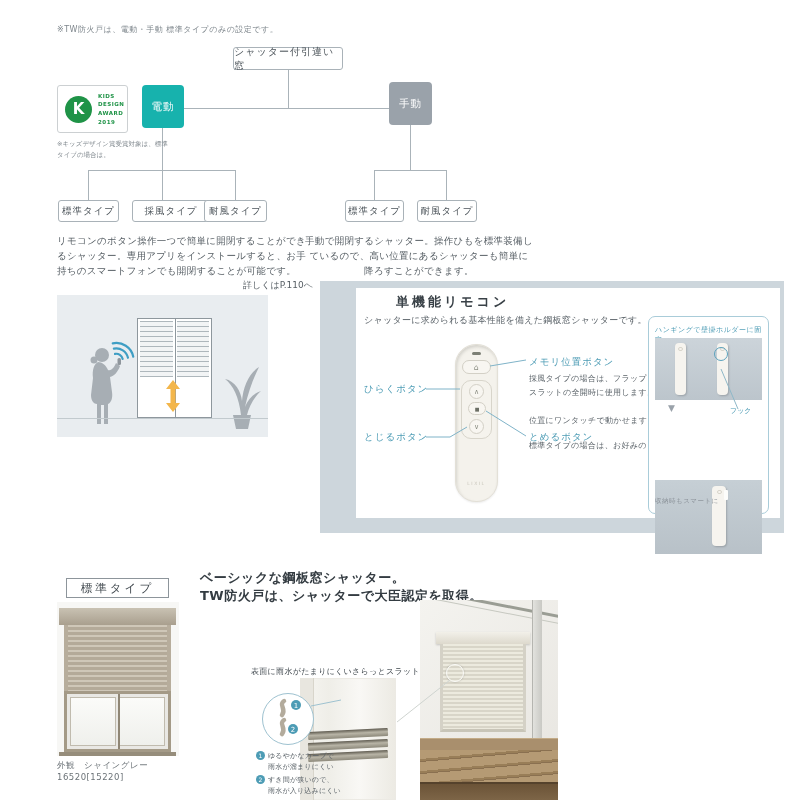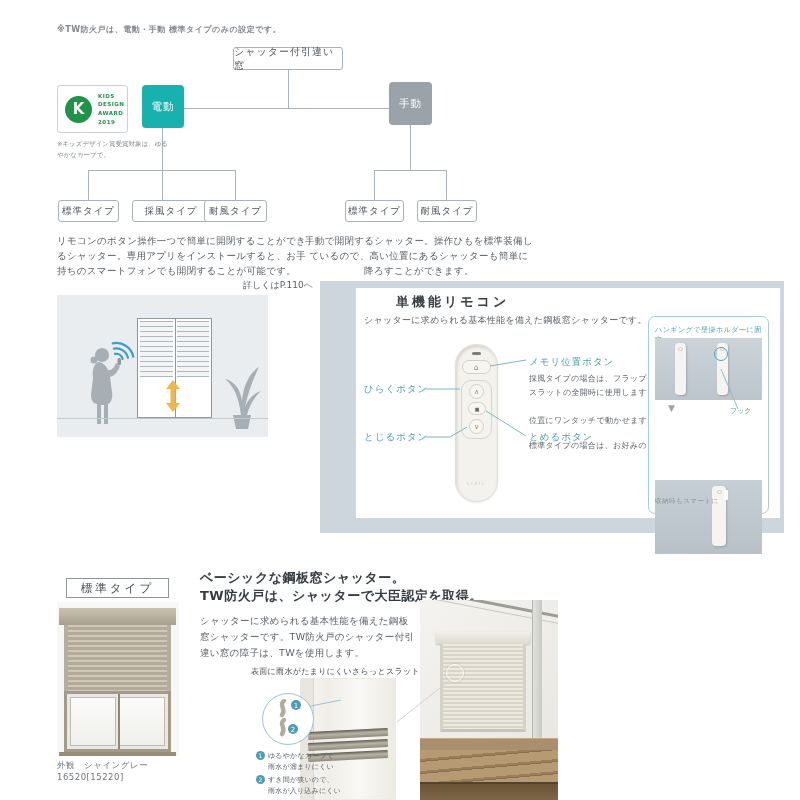--- a/index.html
+++ b/index.html
@@ -5,21 +5,21 @@
   * { margin:0; padding:0; box-sizing:border-box; }
   html,body { background:#fff; }
   #canvas {
     position:relative; width:800px; height:800px; background:#fff;
     font-family:"DejaVu Sans","Liberation Sans",sans-serif; color:#3a4248; overflow:hidden;
   }
   .abs { position:absolute; }
 
   
   .page-title { font-size:15px; font-weight:bold; letter-spacing:1.5px; color:#2f373d; }
-  .page-note  { font-size:8px; color:#7f878d; letter-spacing:.5px;font-weight:bold; }
+  .page-note  { font-size:8px; color:#7f878d; letter-spacing:.5px; }
 
   
   .fc-line { background:#aab3b9; }
   .fc-box  { border:1px solid #a9b2b8; border-radius:3px; background:#fff; color:#4c545a;
              font-size:9.5px; display:flex; align-items:center; justify-content:center; letter-spacing:1px; }
   .fc-node { border-radius:4px; color:#fff; font-size:10.5px; display:flex; align-items:center;
              justify-content:center; letter-spacing:1px; }
 
   
   .award-card { width:71px; height:48px; border:1px solid #ccd0d2; border-radius:3px; background:#fff;
@@ -151,21 +151,21 @@
     <div class="award-logo">
       <span>K</span>
     </div>
     <div class="award-text">
       <div>KIDS</div>
       <div>DESIGN</div>
       <div>AWARD</div>
       <div>2019</div>
     </div>
   </div>
-  <div class="abs award-note" style="left:57px; top:139px; width:112px;">※キッズデザイン賞受賞対象は、ゆるやかなカーブで。</div>
+  <div class="abs award-note" style="left:57px; top:139px; width:112px;">※キッズデザイン賞受賞対象は、標準タイプの場合は。</div>
 
   <div class="abs para" style="left:57px; top:233px; width:256px;">リモコンのボタン操作一つで簡単に開閉することができるシャッター。専用アプリをインストールすると、お手持ちのスマートフォンでも開閉することが可能です。</div>
   <div class="abs more-link" style="left:57px; top:279px; width:256px;">詳しくはP.110へ</div>
   <div class="abs para" style="left:305px; top:233px; width:228px;text-align:center;">手動で開閉するシャッター。操作ひもを標準装備しているので、高い位置にあるシャッターも簡単に降ろすことができます。</div>
 
   <div class="abs illust" style="left:57px; top:295px; width:211px; height:142px;">
     <div class="illust-window">
       <div class="pane" style="left:0;">
           <div class="illust-slats"></div>
         </div>
@@ -261,21 +261,20 @@
       <path d="M106 108 L140 108"></path>
       <path d="M106 156 L130 156 L147 146"></path>
       <path d="M166 130 L206 155"></path>
       <path d="M401 88 L418 128" stroke="#8fb8c8"></path>
     </g>
   </svg>
 
   <div class="abs badge" style="left:66px; top:578px; width:103px; height:20px;">標準タイプ</div>
   <div class="abs sec-heading" style="left:200px; top:569px;">ベーシックな鋼板窓シャッター。</div>
   <div class="abs sec-heading" style="left:200px; top:587px;">TW防火戸は、シャッターで大臣認定を取得。</div>
-  <div class="abs sec-body" style="left:200px; top:613px; width:218px;">シャッターに求められる基本性能を備えた鋼板窓シャッターです。TW防火戸のシャッター付引違い窓の障子は、TWを使用します。</div>
   <div class="abs slat-label" style="left:225px; top:666px; width:195px;">表面に雨水がたまりにくいさらっとスラット</div>
 
   <div class="abs product-photo" style="left:57px; top:602px; width:122px; height:154px;">
     <div class="abs shutter-cap" style="left:2px; top:6px; width:117px; height:17px;"></div>
     <div class="abs shutter-slats" style="left:7px; top:23px; width:107px; height:66px;"></div>
     <div class="abs pr-window" style="left:7px; top:89px; width:107px; height:61px;">
       <div class="pr-pane" style="left:3px;  width:46px;"></div>
       <div class="pr-pane" style="right:3px; width:46px;"></div>
       <div class="pr-mull"></div>
     </div>

